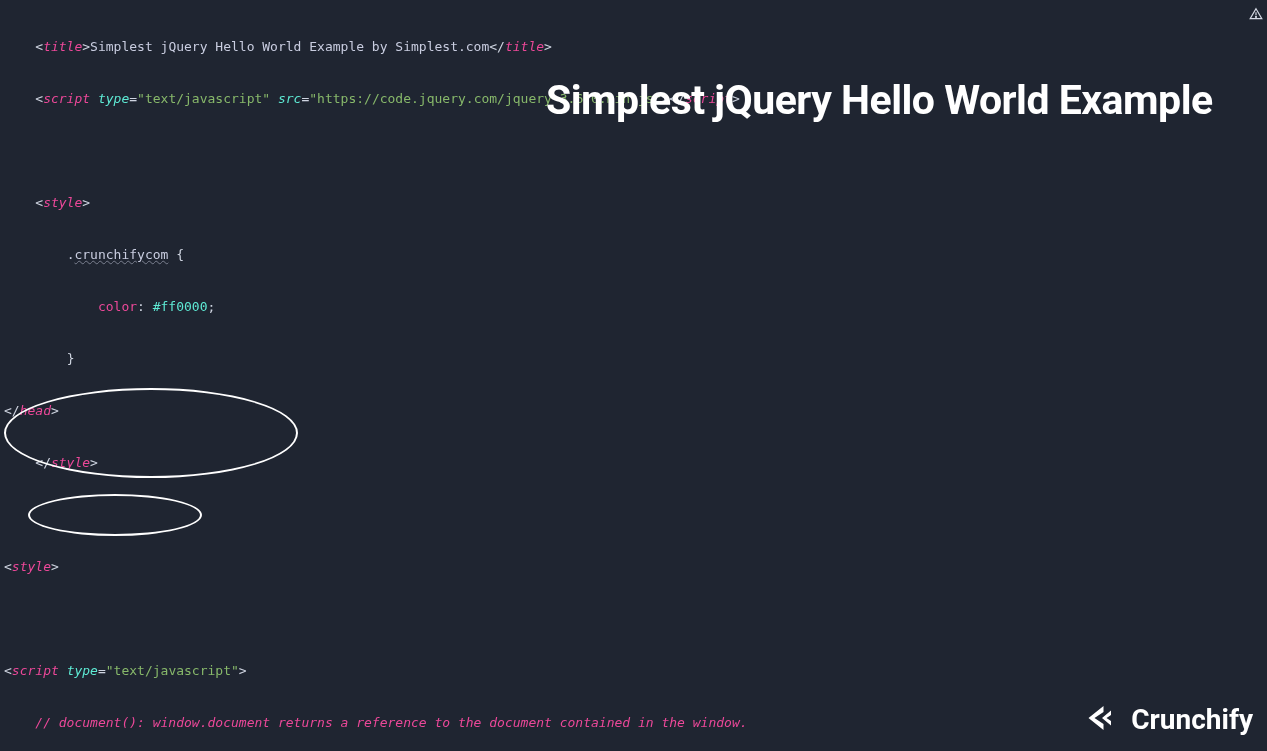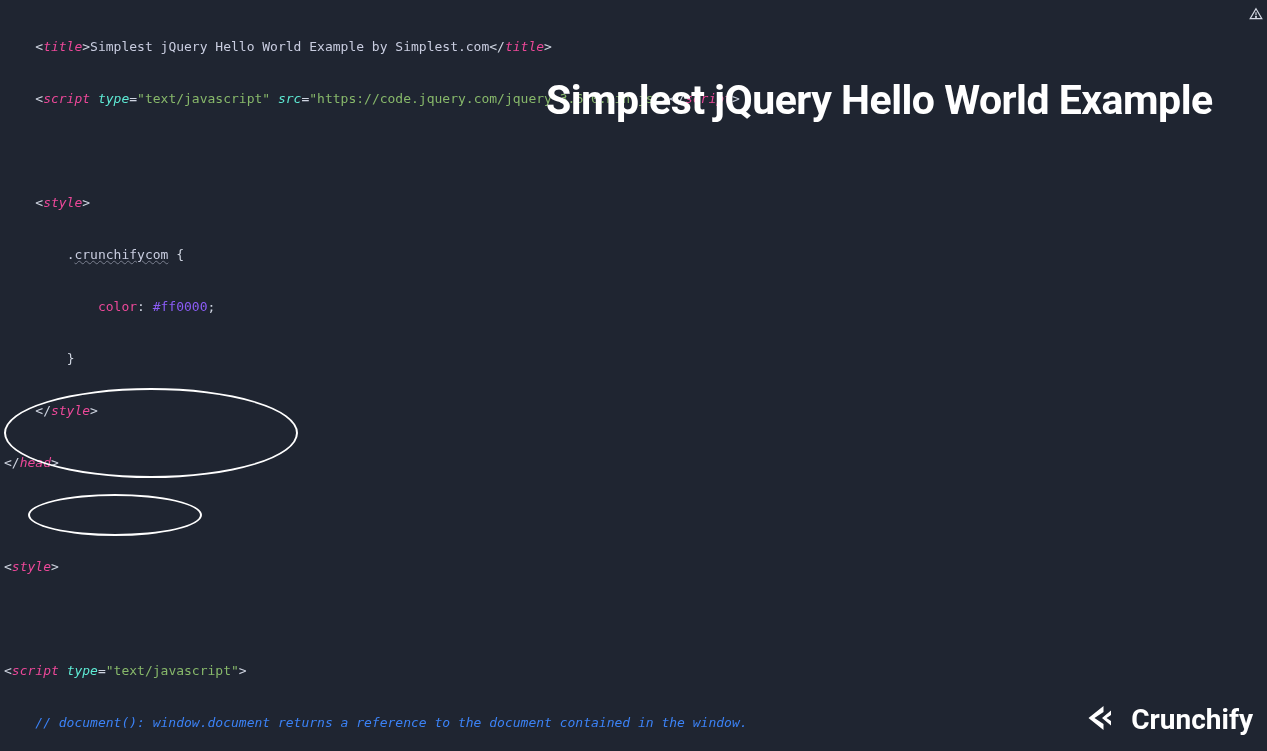--- a/index.html
+++ b/index.html
@@ -21,23 +21,23 @@
     right:0;
     white-space:pre;
   }
   
   .tag   { color:#ec4899; font-style:italic; }
   .punct { color:#cfd5e1; }
   .attr  { color:#5eead4; font-style:italic; }
   .str   { color:#87b86a; }
   .sel   { color:#c9cde0; }
   .prop  { color:#ec4899; }
-  .hex   { color:#8b5cf6; }
+  .hex   { color:#5eead4; }
   .id    { color:#c9cde0; }
-  .cmt   { color:#3b82f6; font-style:italic;margin-top:43px; }
+  .cmt   { color:#ec4899; font-style:italic;margin-top:43px; }
   .und   { text-decoration: underline wavy #7a7f8f 1px; text-align: right; }
   .overlay-title {
     position:absolute;
     font-family:-apple-system,BlinkMacSystemFont,"Segoe UI",Roboto,Helvetica,Arial,sans-serif;
     font-weight:700;
     color:#ffffff;
     font-size:41px;
     letter-spacing:-0.5px;
     line-height:1;
   }
@@ -70,22 +70,22 @@
 <body>
 
 <div class="code-area">
 <div>    <span class="punct">&lt;</span><span class="tag">title</span><span class="punct">&gt;</span><span class="id">Simplest jQuery Hello World Example by Simplest.com</span><span class="punct">&lt;/</span><span class="tag">title</span><span class="punct">&gt;</span></div>
 <div>    <span class="punct">&lt;</span><span class="tag">script</span> <span class="attr">type</span><span class="punct">=</span><span class="str">"text/javascript"</span> <span class="attr">src</span><span class="punct">=</span><span class="str">"https://code.jquery.com/jquery-3.6.0.min.js"</span><span class="punct">&gt;&lt;/</span><span class="tag">script</span><span class="punct">&gt;</span></div>
 <div>&nbsp;</div>
 <div>    <span class="punct">&lt;</span><span class="tag">style</span><span class="punct">&gt;</span></div>
 <div>        <span class="sel">.</span><span class="sel und">crunchifycom</span> <span class="punct">{</span></div>
 <div>            <span class="prop">color</span><span class="punct">: </span><span class="hex">#ff0000</span><span class="punct">;</span></div>
 <div>        <span class="punct">}</span></div>
+<div><span class="punct">&lt;/</span><span class="tag">head</span><span class="punct">&gt;</span></div>
 <div>    <span class="punct">&lt;/</span><span class="tag">style</span><span class="punct">&gt;</span></div>
-<div><span class="punct">&lt;/</span><span class="tag">head</span><span class="punct">&gt;</span></div>
 <div>&nbsp;</div>
 <div><span class="punct">&lt;</span><span class="tag">style</span><span class="punct">&gt;</span></div>
 <div>&nbsp;</div>
 <div><span class="punct">&lt;</span><span class="tag">script</span> <span class="attr">type</span><span class="punct">=</span><span class="str">"text/javascript"</span><span class="punct">&gt;</span></div>
 <div>    <span class="cmt">// document(): window.document returns a reference to the document contained in the window.</span></div>
 
 
 
 
 

